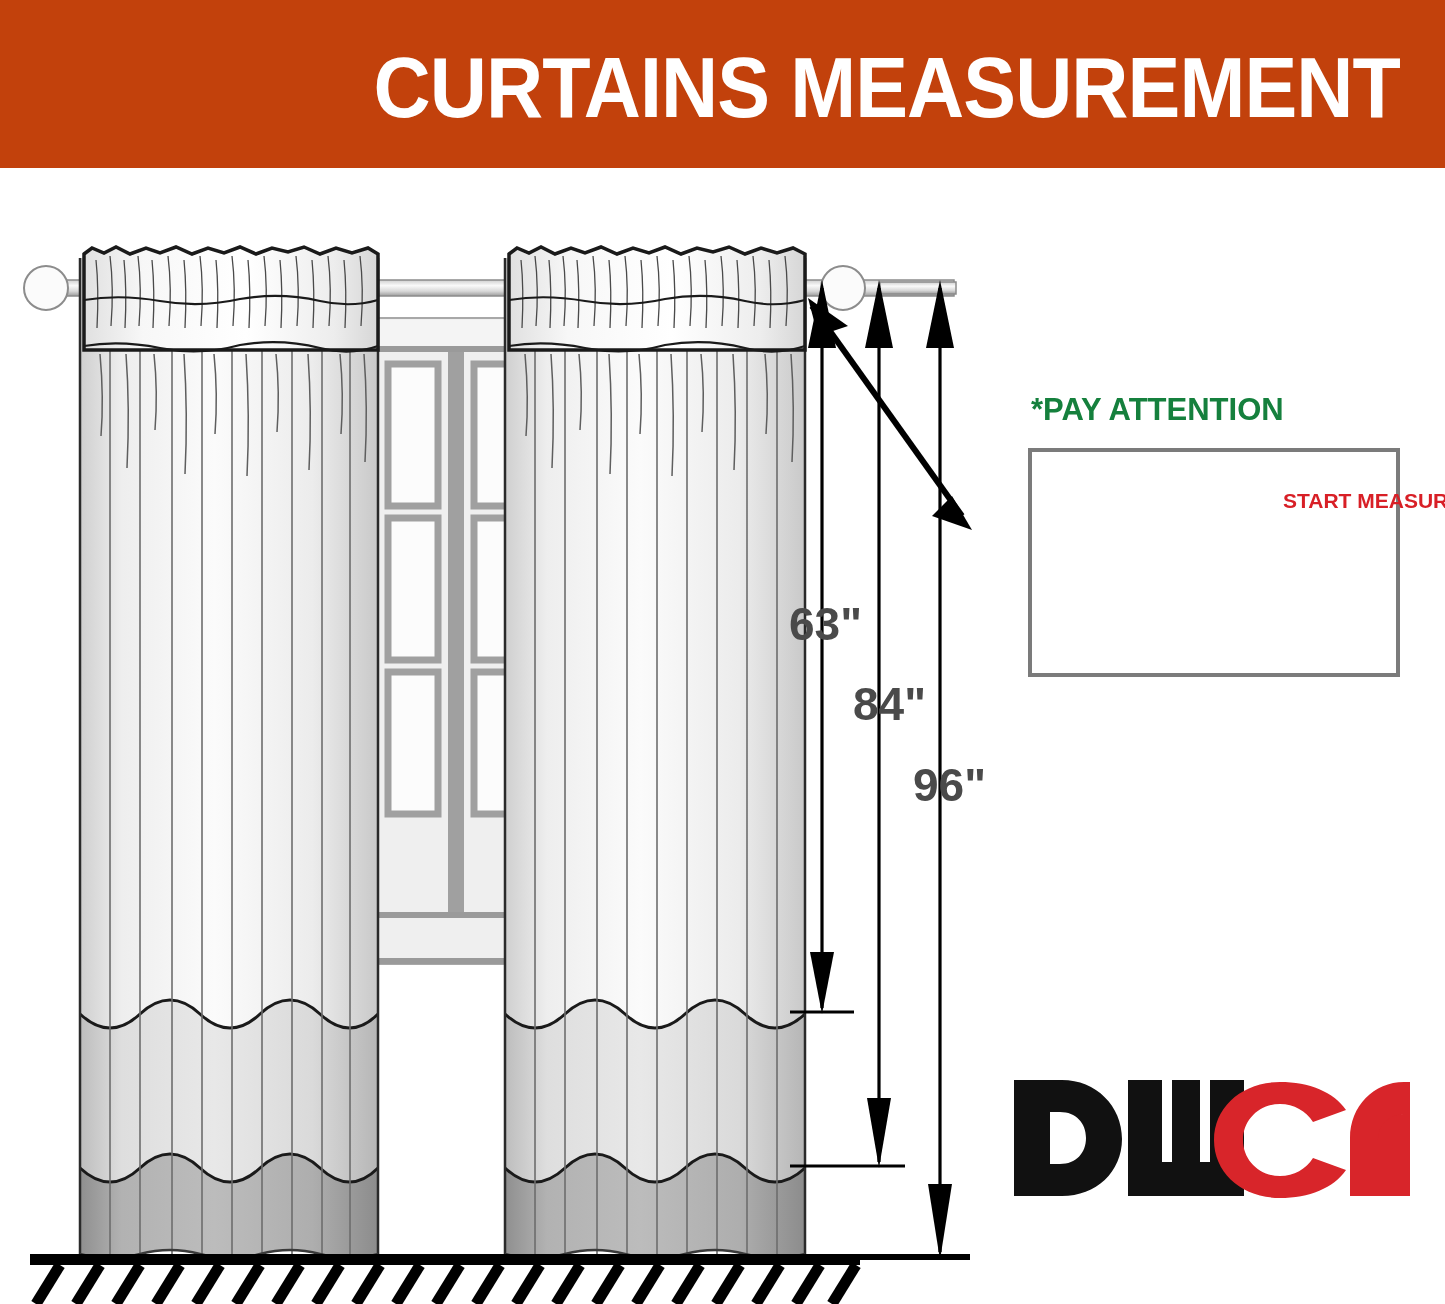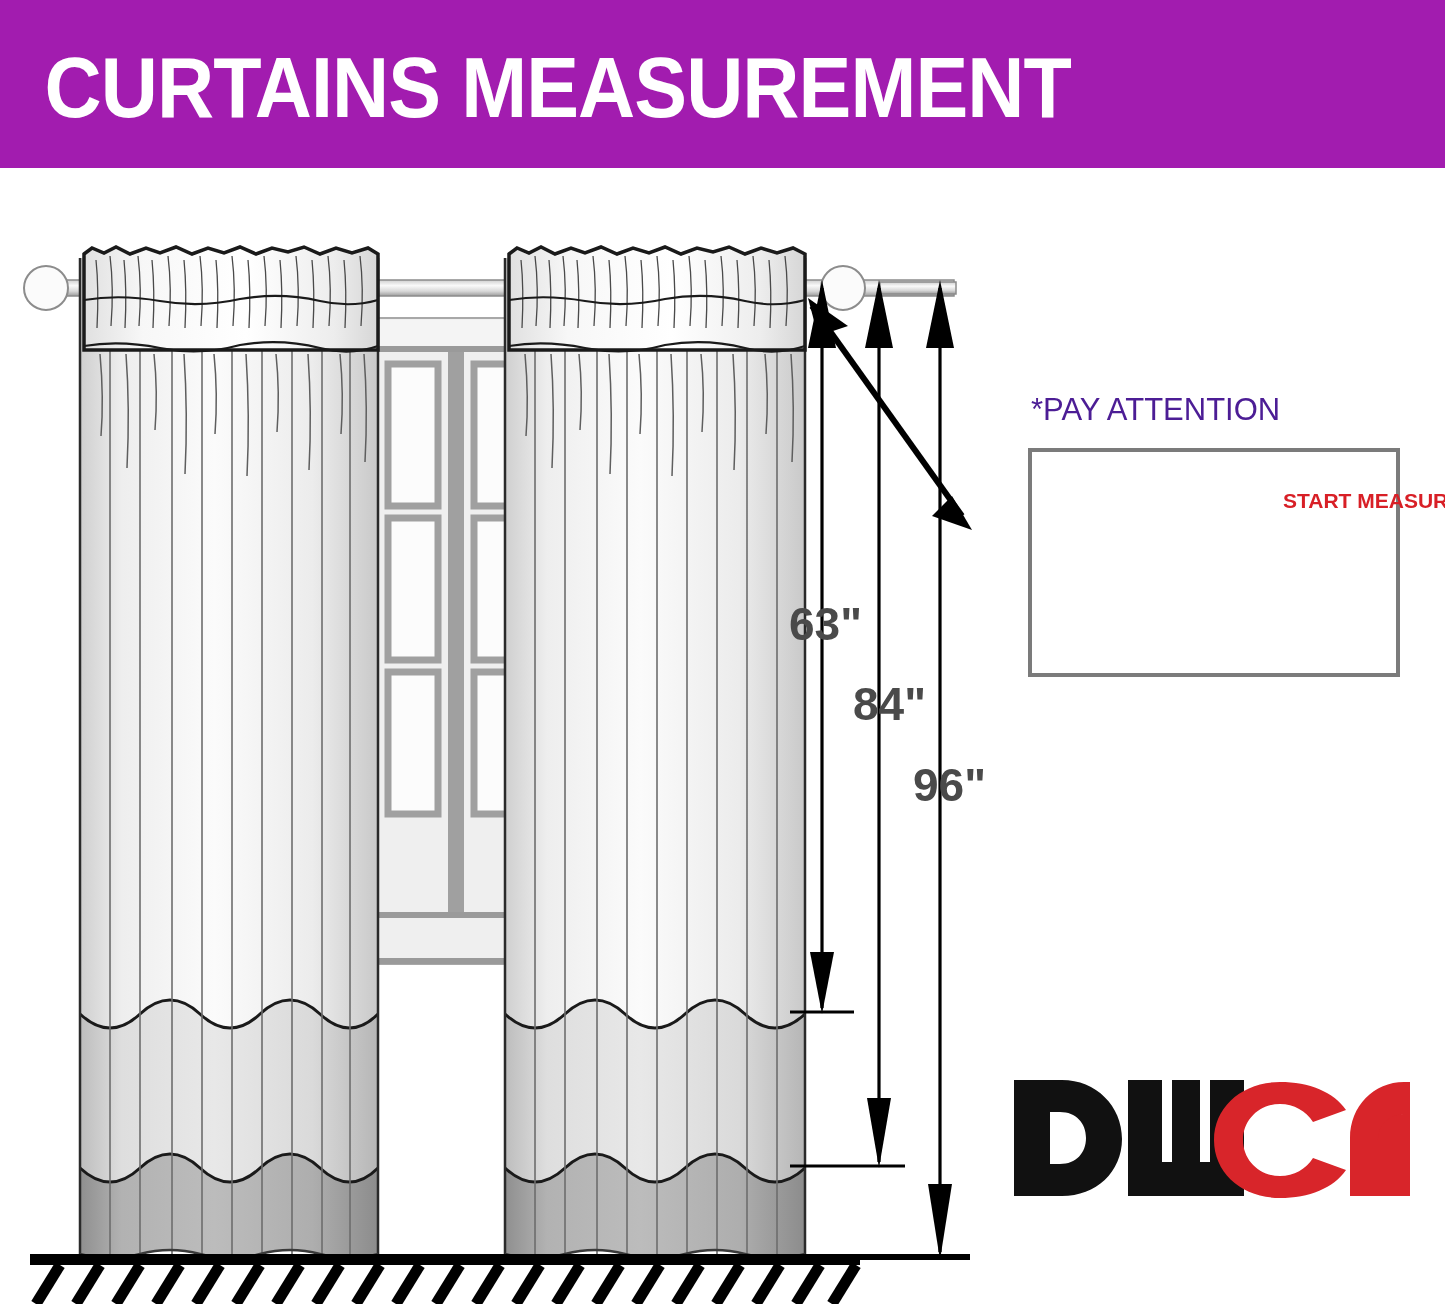--- a/index.html
+++ b/index.html
@@ -9,22 +9,22 @@
     background:#ffffff;
     font-family:"Liberation Sans", sans-serif;
     overflow:hidden;
     position:relative;
   }
   #root{position:relative;width:1445px;height:1304px;background:#ffffff;}
 
   
   .header-band{
     position:absolute;left:0;top:0;width:1445px;height:168px;
-    background:#a21caf;
-    display:flex;align-items:center;justify-content:flex-start;
+    background:#c2410c;
+    display:flex;align-items:center;justify-content:flex-end;
   }
   .header-title{
     font-family:"Liberation Sans", sans-serif;
     font-weight:bold;
     font-size:86px;
     line-height:1;
     letter-spacing:-1px;
     color:#ffffff;
     transform:scaleX(0.92);
     white-space:nowrap;
@@ -32,21 +32,21 @@
   }
 
   
   .stage{position:absolute;left:0;top:168px;width:1445px;height:1136px;}
   .stage svg{display:block;}
 
   
   .pay-attention-title{
     position:absolute;left:1031px;top:392px;
     font-family:"Liberation Sans", sans-serif;
-    font-weight:normal;font-size:31px;color:#4c1d95;
+    font-weight:bold;font-size:31px;color:#15803d;
     letter-spacing:0px;white-space:nowrap;
   }
   .attention-box{
     position:absolute;left:1028px;top:448px;width:372px;height:229px;
     border:4px solid #7b7b7b;background:#ffffff;box-sizing:border-box;
     overflow:hidden;
   }
   .start-measuring{
     position:absolute;left:1283px;top:488px;
     font-family:"Liberation Sans", sans-serif;

